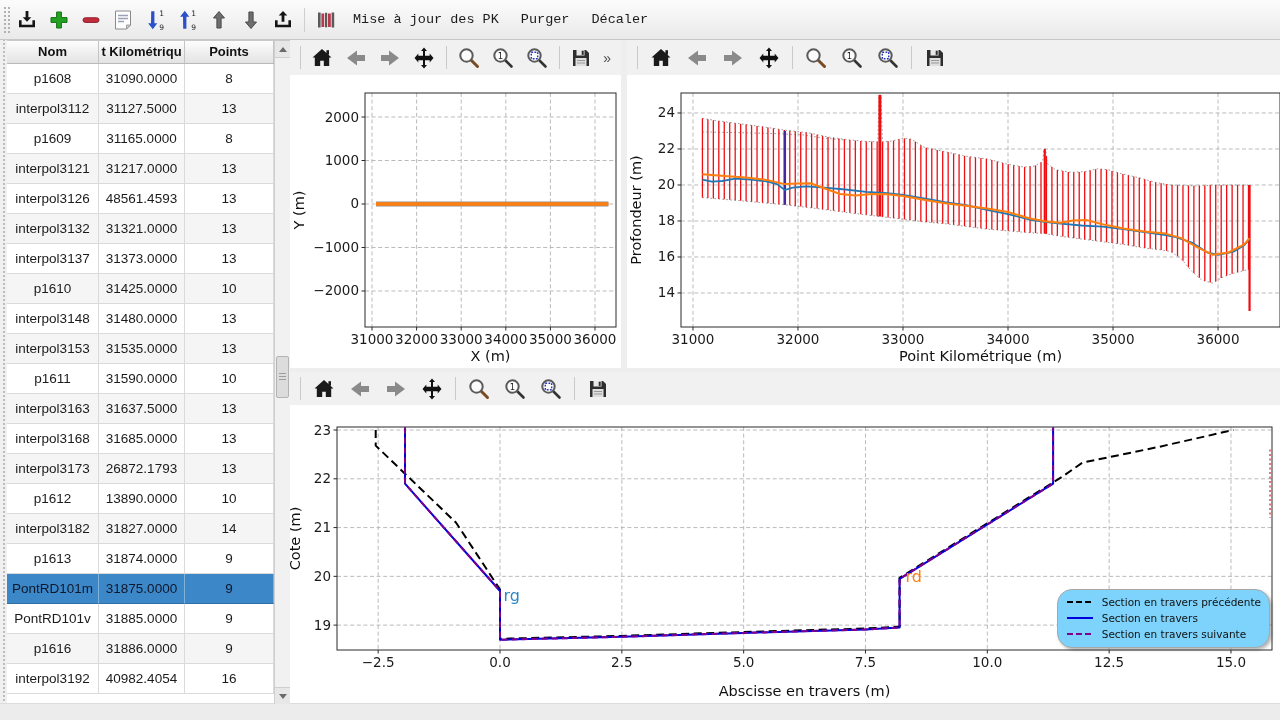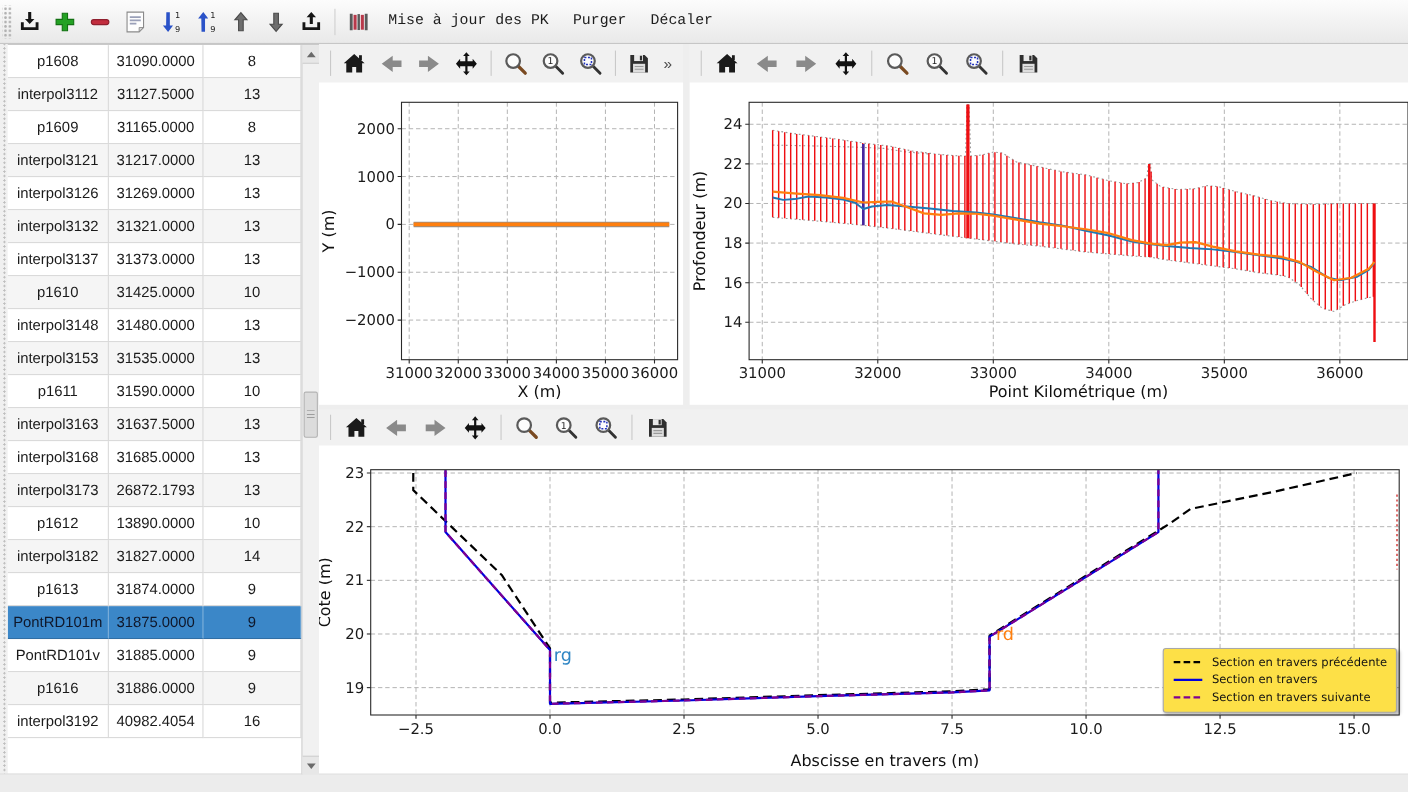--- a/index.html
+++ b/index.html
@@ -55,21 +55,21 @@
   .mplbtn{width:26px;height:26px;display:flex;align-items:center;justify-content:center;cursor:pointer;}
   .mplsep{width:1px;height:23px;background:#c9c9c9;}
   .mpl-overflow{margin-left:auto;margin-right:10px;color:#4d4d4d;font-size:14px;}
   .canvas{background:#fff;position:relative;}
   svg text{font-family:"DejaVu Sans",sans-serif;}
   .tick{font-size:13.5px;fill:#1a1a1a;}
   .axlabel{font-size:14.5px;fill:#111;}
   .ann{font-size:16px;}
   .grid{stroke:#b3b3b3;stroke-width:.9;stroke-dasharray:4,2.6;}
   
-  .legend{position:absolute;right:10px;bottom:55px;background:#fde047;border:1px solid #a8a8a8;border-radius:3px;
+  .legend{position:absolute;right:10px;bottom:55px;background:#7dd3fc;border:1px solid #a8a8a8;border-radius:15px;
       padding:4px 8px 5px 7px;box-shadow:2px 2px 3px rgba(0,0,0,.28);}
   .lg-row{display:flex;align-items:center;gap:7px;height:16px;}
   .lg-label{font-family:"DejaVu Sans",sans-serif;font-size:10.5px;color:#111;white-space:nowrap;}
   .bottom-strip{height:17px;background:#ececec;border-top:1px solid #dcdcdc;box-sizing:border-box;}
 </style>
 </head>
 <body>
 
 <div class="app">
 
@@ -146,20 +146,25 @@
       </div>
     <button class="txtbtn">Mise à jour des PK</button>
     <button class="txtbtn">Purger</button>
     <button class="txtbtn">Décaler</button>
   </div>
 
   <div class="content">
     <div class="left-rail"></div>
 
     <div class="table-panel">
+      <div class="thead">
+        <div class="th c1">Nom</div>
+        <div class="th c2">t Kilométriqu</div>
+        <div class="th c3">Points</div>
+      </div>
       <div class="tbody" id="tbody">
           <div class="trow">
             <div class="td c1">p1608</div>
             <div class="td c2">31090.0000</div>
             <div class="td c3">8</div>
           </div>
           <div class="trow">
             <div class="td c1">interpol3112</div>
             <div class="td c2">31127.5000</div>
             <div class="td c3">13</div>
@@ -169,21 +174,21 @@
             <div class="td c2">31165.0000</div>
             <div class="td c3">8</div>
           </div>
           <div class="trow">
             <div class="td c1">interpol3121</div>
             <div class="td c2">31217.0000</div>
             <div class="td c3">13</div>
           </div>
           <div class="trow">
             <div class="td c1">interpol3126</div>
-            <div class="td c2">31269.0000</div>
+            <div class="td c2">48561.4593</div>
             <div class="td c3">13</div>
           </div>
           <div class="trow">
             <div class="td c1">interpol3132</div>
             <div class="td c2">31321.0000</div>
             <div class="td c3">13</div>
           </div>
           <div class="trow">
             <div class="td c1">interpol3137</div>
             <div class="td c2">31373.0000</div>

